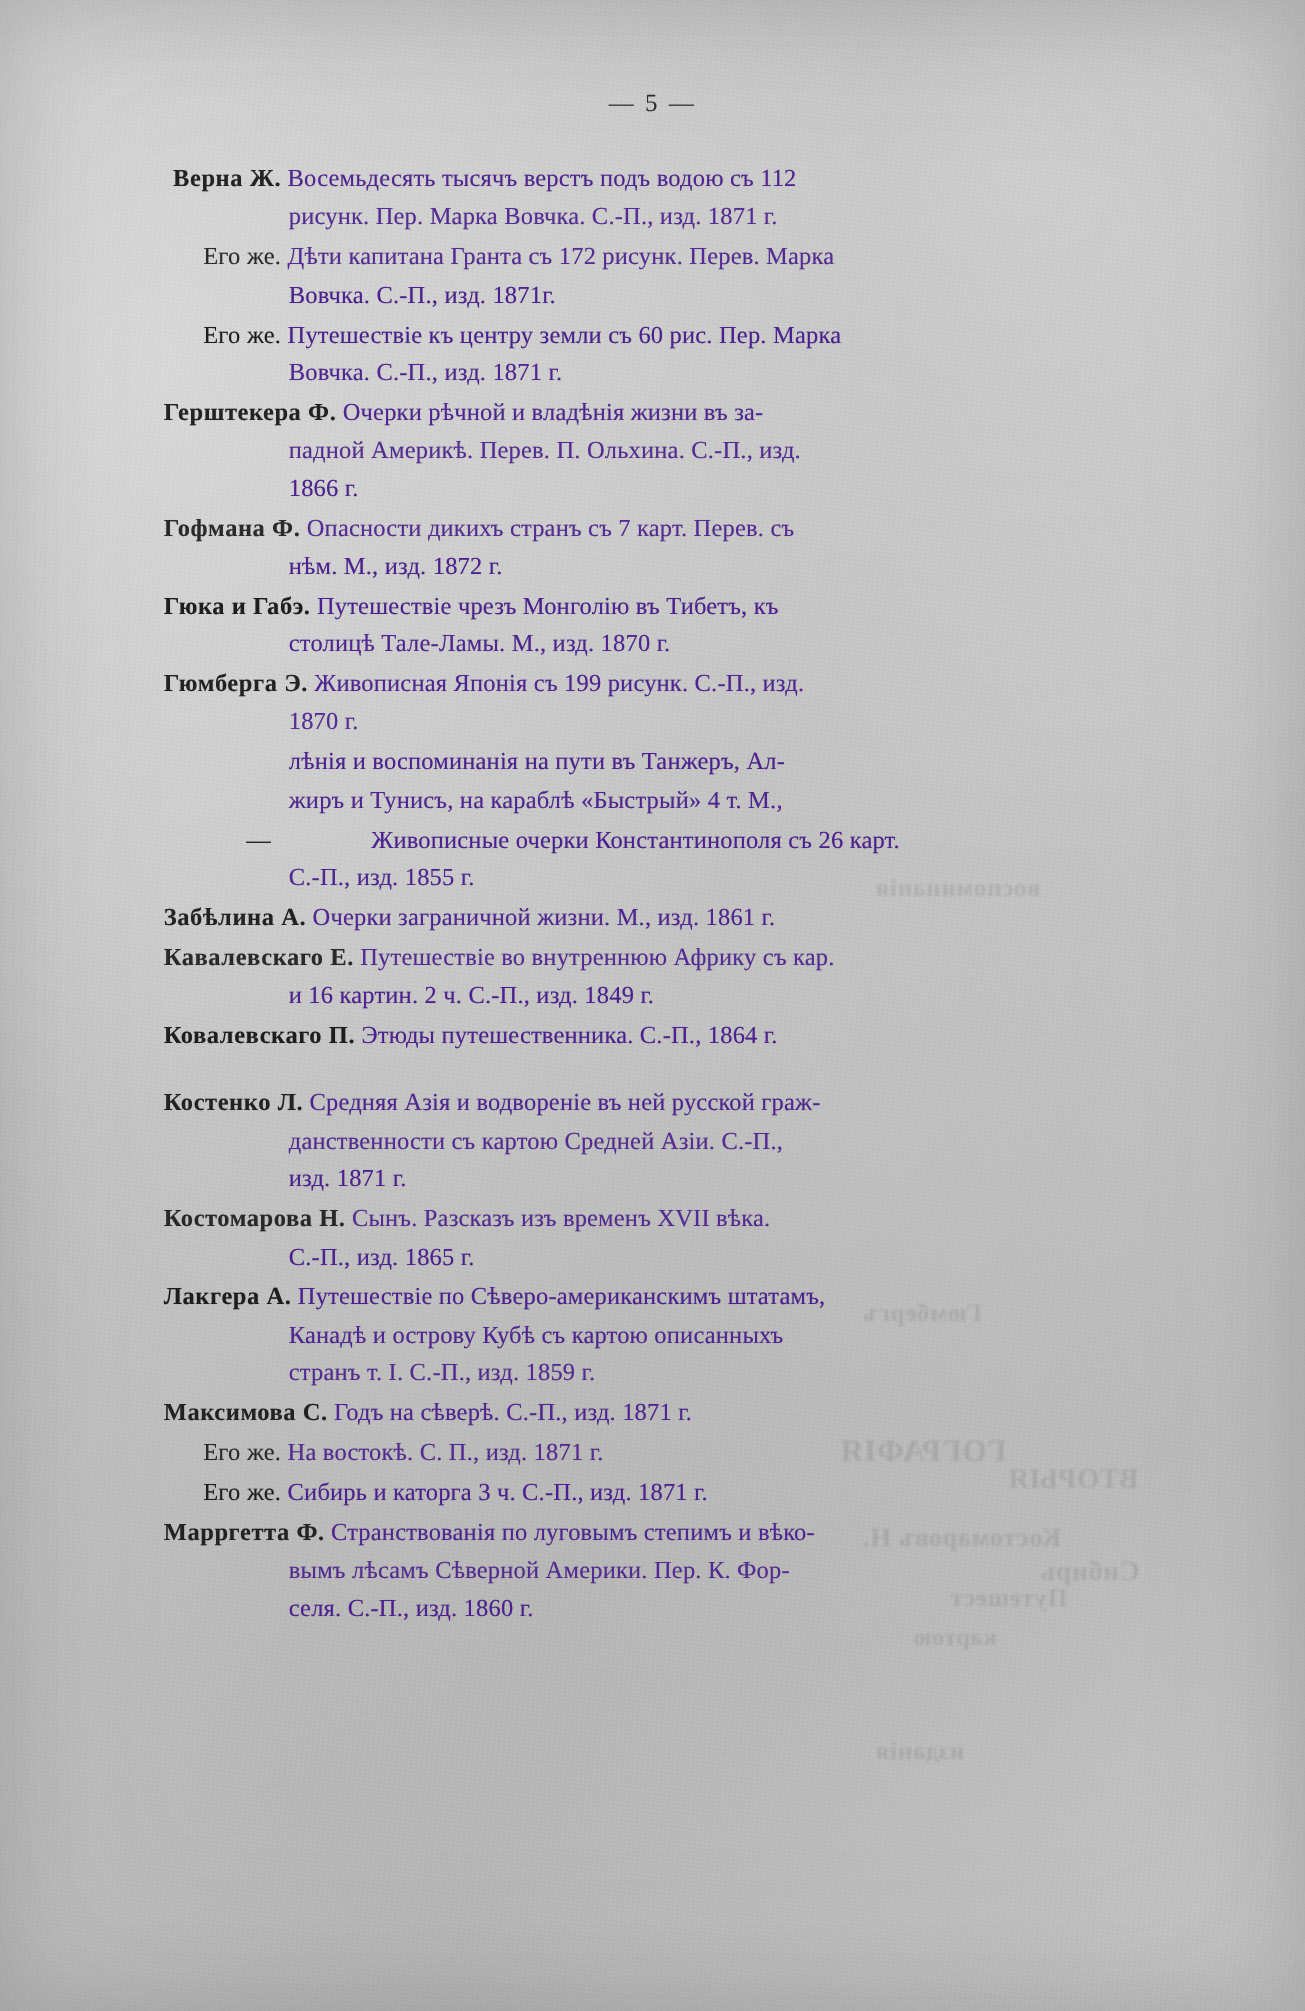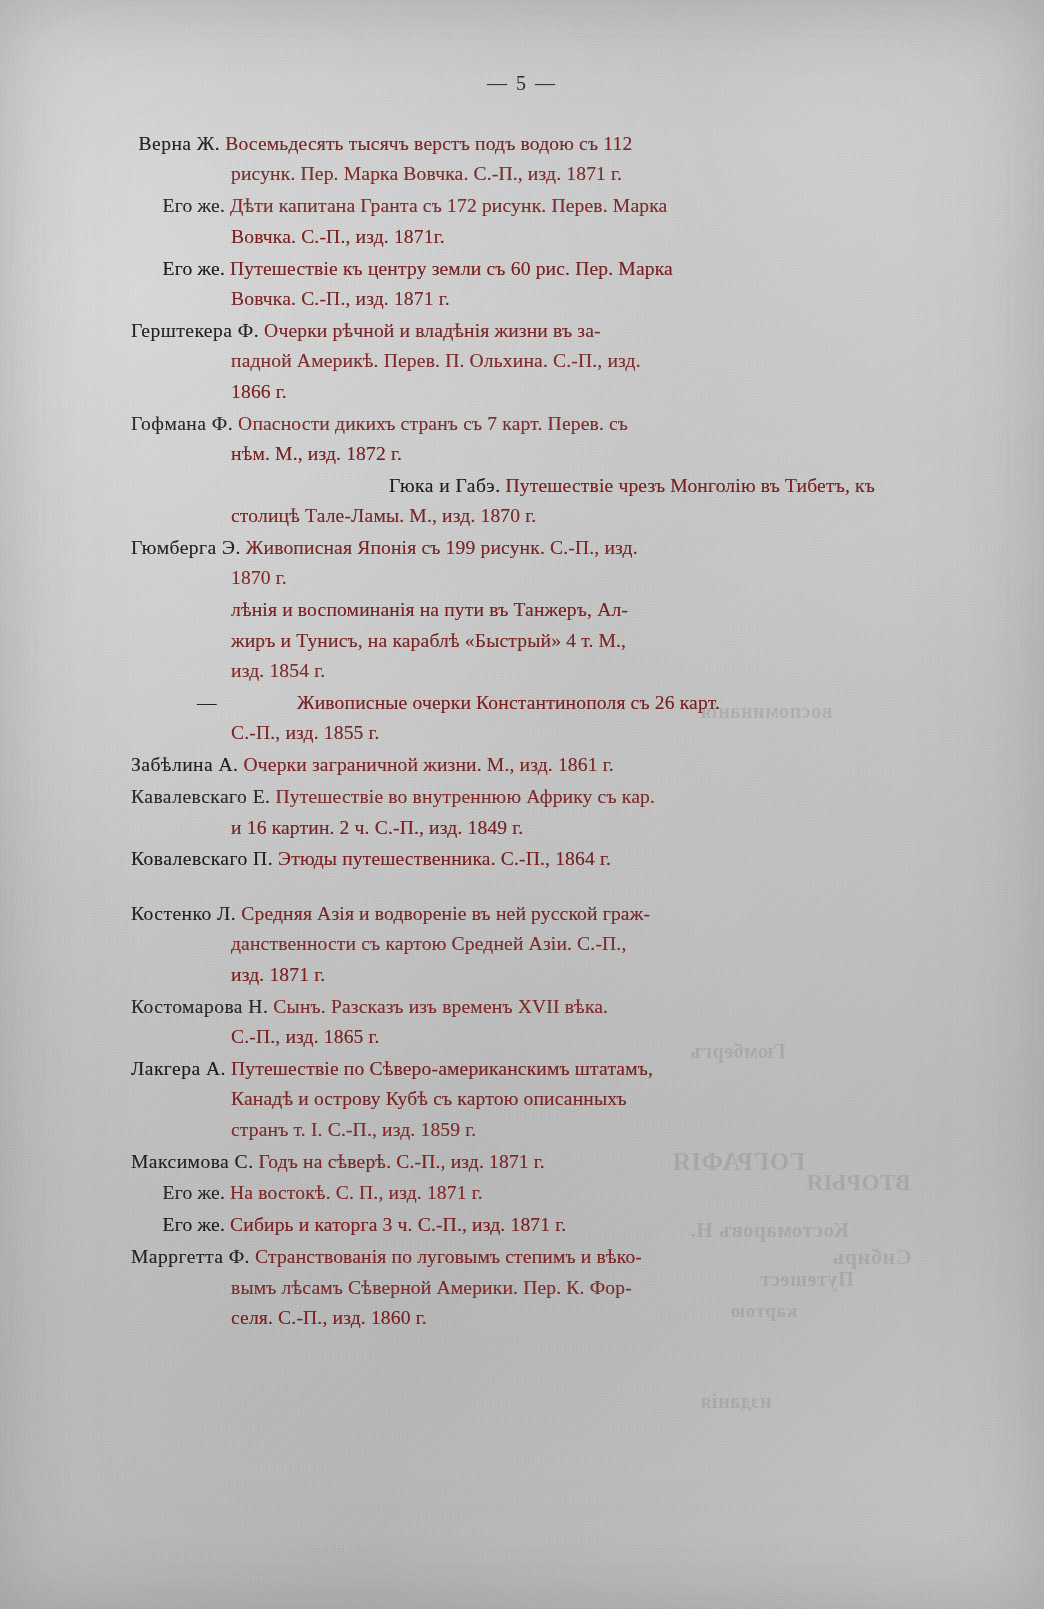--- a/index.html
+++ b/index.html
@@ -97,33 +97,33 @@
     white-space: nowrap;
   }
 
   
   .line.head {
     display: block;
     text-align: left;
   }
 
   .author {
-    font-weight: 400;
+    font-weight: 700;
     letter-spacing: .45px;
     color: #1c1c1c;
   }
 
   .author.lite {
     font-weight: 400;
     letter-spacing: .2px;
   }
 
   .title {
     letter-spacing: .15px;
-    color: #7f1d1d;
+    color: #4c1d95;
   }
 
   
   .line.cont {
     padding-left: 100px;
   }
 
   .dash-cont {
     display: inline-block;
     width: 100px;
@@ -175,31 +175,30 @@
       <div class="entry">
         <div class="line ink-a head" style="padding-left: 0px;"><span class="author">Герштекера Ф.</span><span class="title"> Очерки рѣчной и владѣнія жизни въ за-</span></div>
         <div class="line ink-b cont"><span class="title">падной Америкѣ. Перев. П. Ольхина. С.-П., изд.</span></div>
         <div class="line ink-c cont"><span class="title">1866 г.</span></div>
       </div>
       <div class="entry">
         <div class="line ink-b head" style="padding-left: 0px;"><span class="author">Гофмана Ф.</span><span class="title"> Опасности дикихъ странъ съ 7 карт. Перев. съ</span></div>
         <div class="line ink-c cont"><span class="title">нѣм. М., изд. 1872 г.</span></div>
       </div>
       <div class="entry">
-        <div class="line ink-c head" style="padding-left: 0px; text-align: right;"><span class="author">Гюка и Габэ.</span><span class="title"> Путешествіе чрезъ Монголію въ Тибетъ, къ</span></div>
+        <div class="line ink-c head" style="padding-left: 0px;"><span class="author">Гюка и Габэ.</span><span class="title"> Путешествіе чрезъ Монголію въ Тибетъ, къ</span></div>
         <div class="line ink-a cont"><span class="title">столицѣ Тале-Ламы. М., изд. 1870 г.</span></div>
       </div>
       <div class="entry">
         <div class="line ink-a head" style="padding-left: 0px;"><span class="author">Гюмберга Э.</span><span class="title"> Живописная Японія съ 199 рисунк. С.-П., изд.</span></div>
         <div class="line ink-b cont"><span class="title">1870 г.</span></div>
       </div>
       <div class="entry">
         <div class="line ink-c cont"><span class="title">лѣнія и воспоминанія на пути въ Танжеръ, Ал-</span></div>
         <div class="line ink-a cont"><span class="title">жиръ и Тунисъ, на караблѣ «Быстрый» 4 т. М.,</span></div>
-        <div class="line ink-b cont"><span class="title">изд. 1854 г.</span></div>
       </div>
       <div class="entry">
         <div class="line ink-c"><span class="dash-cont author lite" style="padding-left: 66px;">—</span><span class="title">Живописные очерки Константинополя съ 26 карт.</span></div>
         <div class="line ink-a cont"><span class="title">С.-П., изд. 1855 г.</span></div>
       </div>
       <div class="entry">
         <div class="line ink-a head" style="padding-left: 0px;"><span class="author">Забѣлина А.</span><span class="title"> Очерки заграничной жизни. М., изд. 1861 г.</span></div>
       </div>
       <div class="entry">
         <div class="line ink-b head" style="padding-left: 0px;"><span class="author">Кавалевскаго Е.</span><span class="title"> Путешествіе во внутреннюю Африку съ кар.</span></div>

